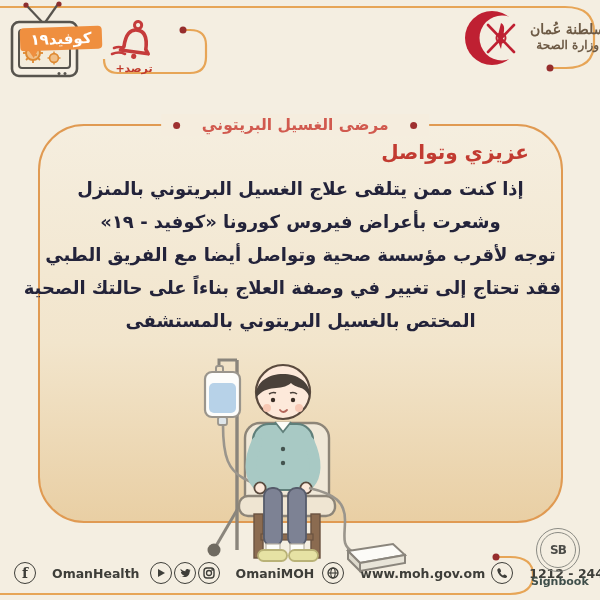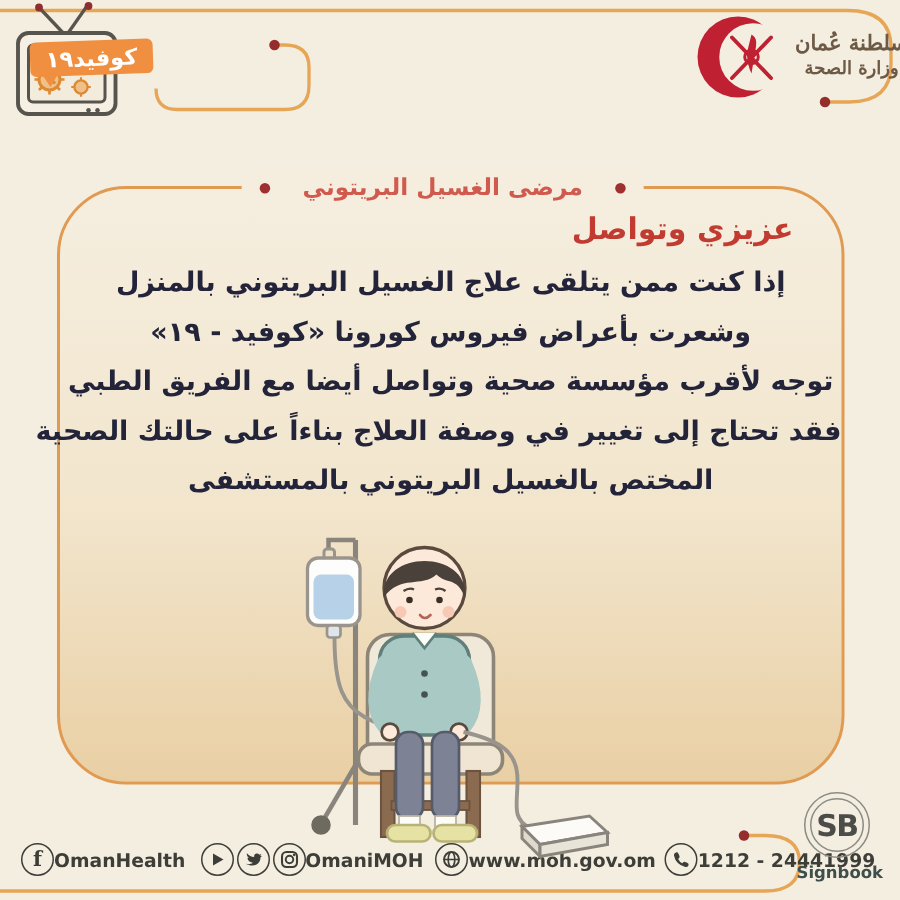--- a/index.html
+++ b/index.html
@@ -40,29 +40,29 @@
   
   .illustration{position:absolute;left:183px;top:350px;width:230px;height:237px;z-index:5;}
   
   .footer{position:absolute;left:14px;top:560px;height:26px;display:flex;align-items:center;z-index:3;
      color:#3e3e39;font-weight:bold;font-size:12.5px;}
   .soc{width:22px;height:22px;border:1.8px solid #3e3e39;border-radius:50%;box-sizing:border-box;
      display:flex;align-items:center;justify-content:center;flex:0 0 auto;background:transparent;}
   .soc svg{width:12px;height:12px;}
   .f-glyph{font-family:"DejaVu Serif","Liberation Serif",serif;font-weight:bold;font-size:14px;line-height:1;margin-top:-1px;}
   .yt-tri{width:0;height:0;border-top:4px solid transparent;border-bottom:4px solid transparent;border-left:7px solid #3e3e39;margin-left:2px;}
-  .ftxt{margin-left:0;white-space:nowrap;text-align:right;}
+  .ftxt{margin-left:16px;white-space:nowrap;text-align:right;}
   .ml10{margin-left:10px;} .ml2{margin-left:2px;} .ml8{margin-left:8px;} .ml6{margin-left:6px;}
   
   .signbook{position:absolute;left:531px;top:528px;width:54px;text-align:center;z-index:3;}
   .sb-circle{width:44px;height:44px;margin:0 auto;border:1.5px solid #8b8b84;border-radius:50%;
      display:flex;align-items:center;justify-content:center;box-sizing:border-box;}
   .sb-inner{width:36px;height:36px;border:1px solid #8b8b84;border-radius:50%;
      display:flex;align-items:center;justify-content:center;box-sizing:border-box;}
-  .sb-initials{font-weight:bold;font-size:20px;letter-spacing:-1px;color:#4c4c48;}
+  .sb-initials{font-weight:bold;font-size:12px;letter-spacing:-1px;color:#4c4c48;}
   .sb-name{margin-top:3px;font-weight:bold;font-size:11px;color:#3e4e4a;}
 </style>
 </head>
 <body>
 
 <div class="page">
 
   <svg class="decor" viewBox="0 0 600 600">
     <path d="M0 7 H565 Q594 7 594 32 V43 Q594 68 566 68 H552" fill="none" stroke="#e7a556" stroke-width="2.2"></path>
     <circle cx="550" cy="68" r="3.5" fill="#962d2d"></circle>
@@ -105,20 +105,32 @@
         </g>
       </g>
       <circle cx="53" cy="73.5" r="1.5" fill="#57544e"></circle>
       <circle cx="59" cy="73.5" r="1.5" fill="#57544e"></circle>
     </svg>
   </div>
   <div class="covid-badge">
     <span>كوفيد١٩</span>
   </div>
 
+  <div class="bell-group">
+    <svg viewBox="0 0 56 44" width="56" height="44">
+      <g transform="rotate(8 30 22)">
+        <circle cx="30" cy="7" r="3.6" fill="none" stroke="#c53b3b" stroke-width="3"></circle>
+        <path d="M19 30 Q19 12 30 12 Q41 12 41 30 L44 34 H16 Z" fill="none" stroke="#c53b3b" stroke-width="3.6" stroke-linejoin="round"></path>
+        <circle cx="30" cy="38.5" r="2.6" fill="#c53b3b"></circle>
+      </g>
+      <path d="M8 30 Q13 28 17 30" fill="none" stroke="#c53b3b" stroke-width="2.6" stroke-linecap="round"></path>
+      <path d="M6 36 Q13 33 19 36" fill="none" stroke="#c53b3b" stroke-width="2.6" stroke-linecap="round"></path>
+    </svg>
+    <div class="bell-label">ترصد+</div>
+  </div>
 
   <div class="moh-logo">
     <svg viewBox="0 0 70 64" width="70" height="64">
       <circle cx="32" cy="33" r="27" fill="#bf2032"></circle>
       <circle cx="42" cy="33" r="22.5" fill="#f4eee1"></circle>
       <g stroke="#bf2032" stroke-width="2.6" stroke-linecap="round">
         <line x1="28" y1="47" x2="54" y2="20"></line>
         <line x1="28" y1="20" x2="54" y2="47"></line>
         <path d="M41 18 Q45 20 44 26 L41 44 Q38 38 38 30 Z" fill="#bf2032" stroke="none"></path>
         <circle cx="41" cy="33" r="4.5" fill="none" stroke-width="2"></circle>

